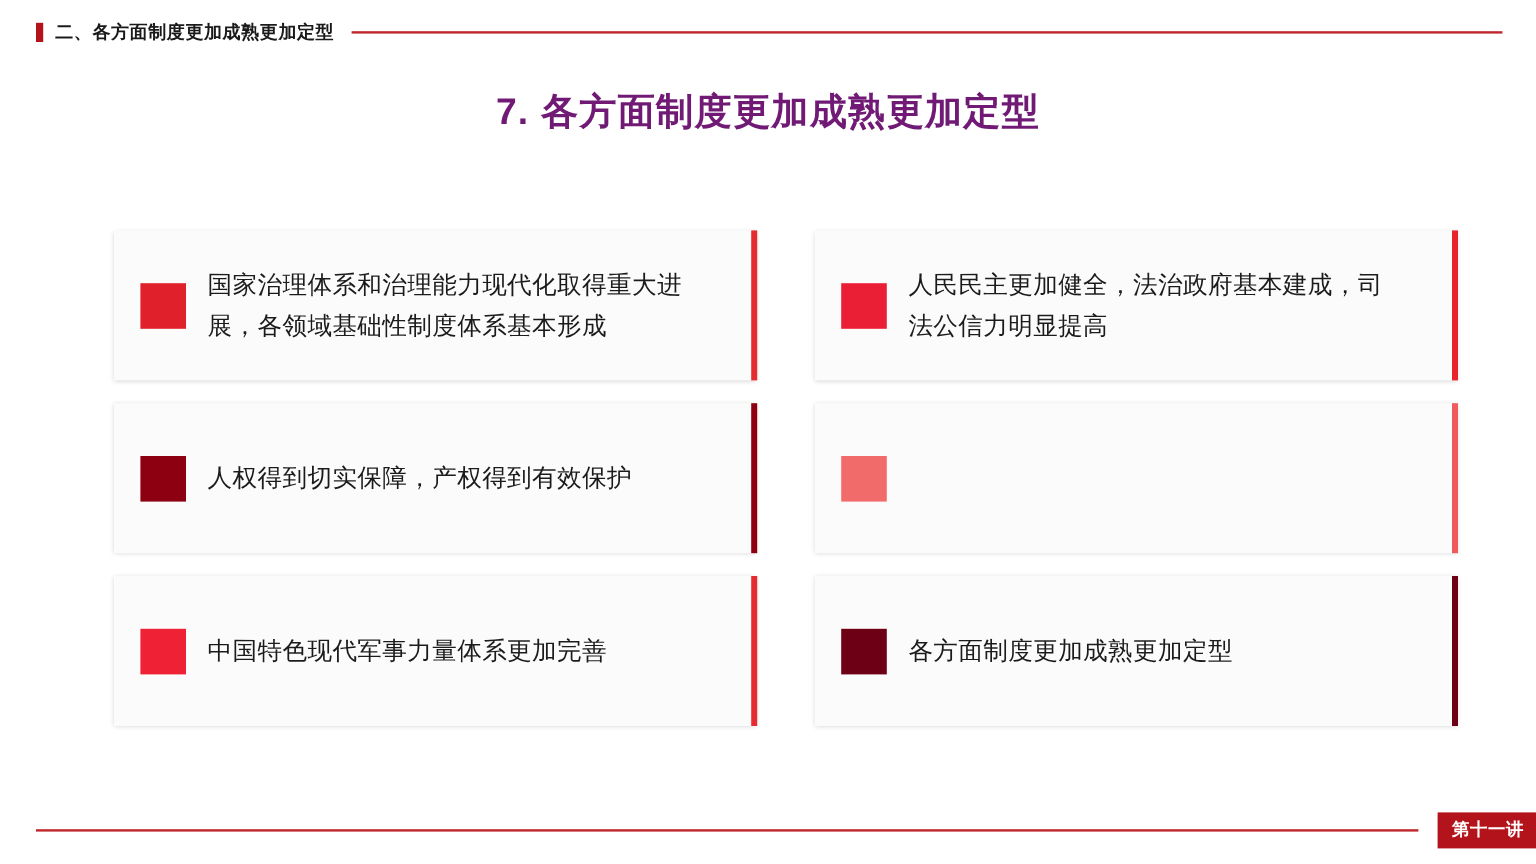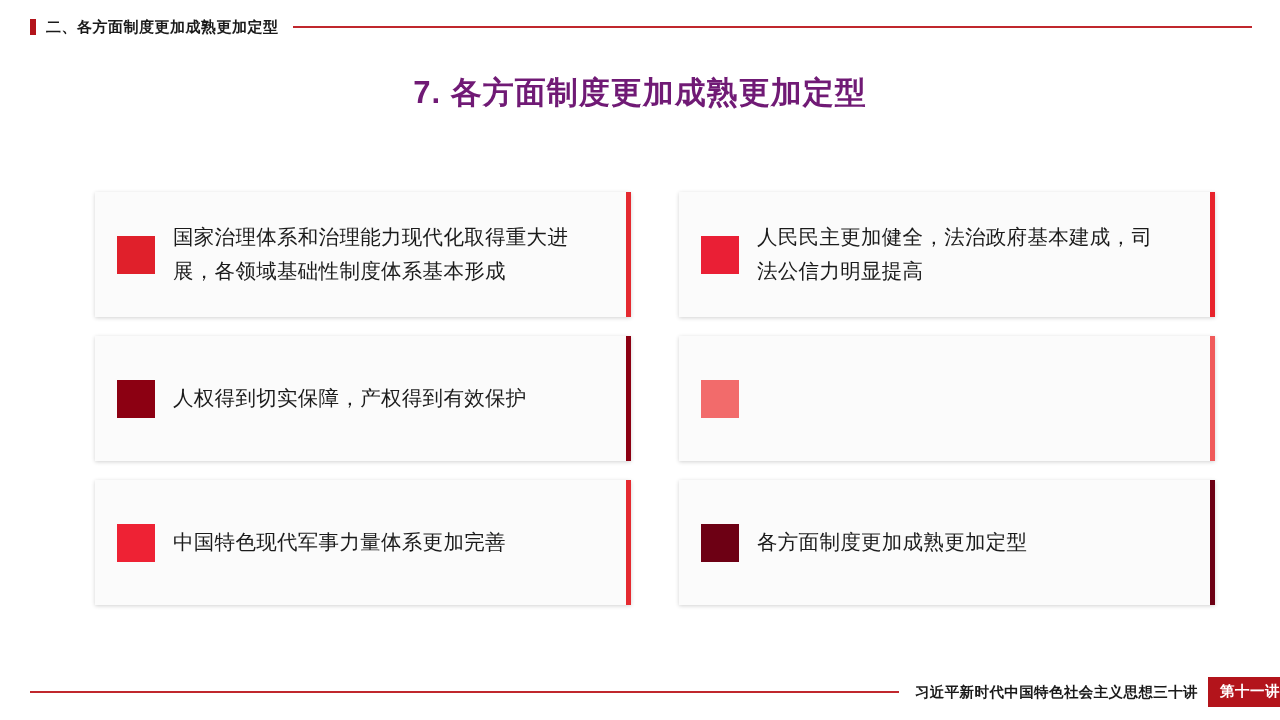--- a/index.html
+++ b/index.html
@@ -73,21 +73,20 @@
   }
   .card {
     position: relative;
     background: #fbfbfb;
     box-shadow: 0 1px 4px rgba(0,0,0,0.18);
     display: flex;
     align-items: center;
     box-sizing: border-box;
     padding-left: 22px;
     padding-right: 53px;
-    font-family: Liberation Serif, serif;
   }
   .card-accent {
     position: absolute;
     top: 0;
     right: 0;
     width: 5px;
     height: 100%;
   }
   .bullet {
     width: 38px;
@@ -124,21 +123,21 @@
     color: #1a1a1a;
     white-space: nowrap;
     margin-right: 10px;
     letter-spacing: 0.4px;
   }
   .footer-badge {
     background: #b3141b;
     color: #ffffff;
     font-size: 14.5px;
     font-weight: bold;
-    padding: 5px 0 6px 12px;
+    padding: 5px 10px 6px 12px;
     white-space: nowrap;
     letter-spacing: 0.5px;
   }
 </style>
 </head>
 <body>
 
 <div class="header">
   <div class="header-bar"></div>
   <div class="header-title">二、各方面制度更加成熟更加定型</div>
@@ -181,15 +180,14 @@
   <div class="card">
     <div class="bullet" style="background:#6d0014"></div>
     <div class="card-text">各方面制度更加成熟更加定型</div>
     <div class="card-accent" style="background:#6d0014"></div>
   </div>
 
 </div>
 
 <div class="footer">
   <div class="footer-rule"></div>
-  <div class="footer-text">习近平新时代中国特色社会主义思想三十讲</div>
   <div class="footer-badge">第十一讲</div>
 </div>
 
 </body></html>

